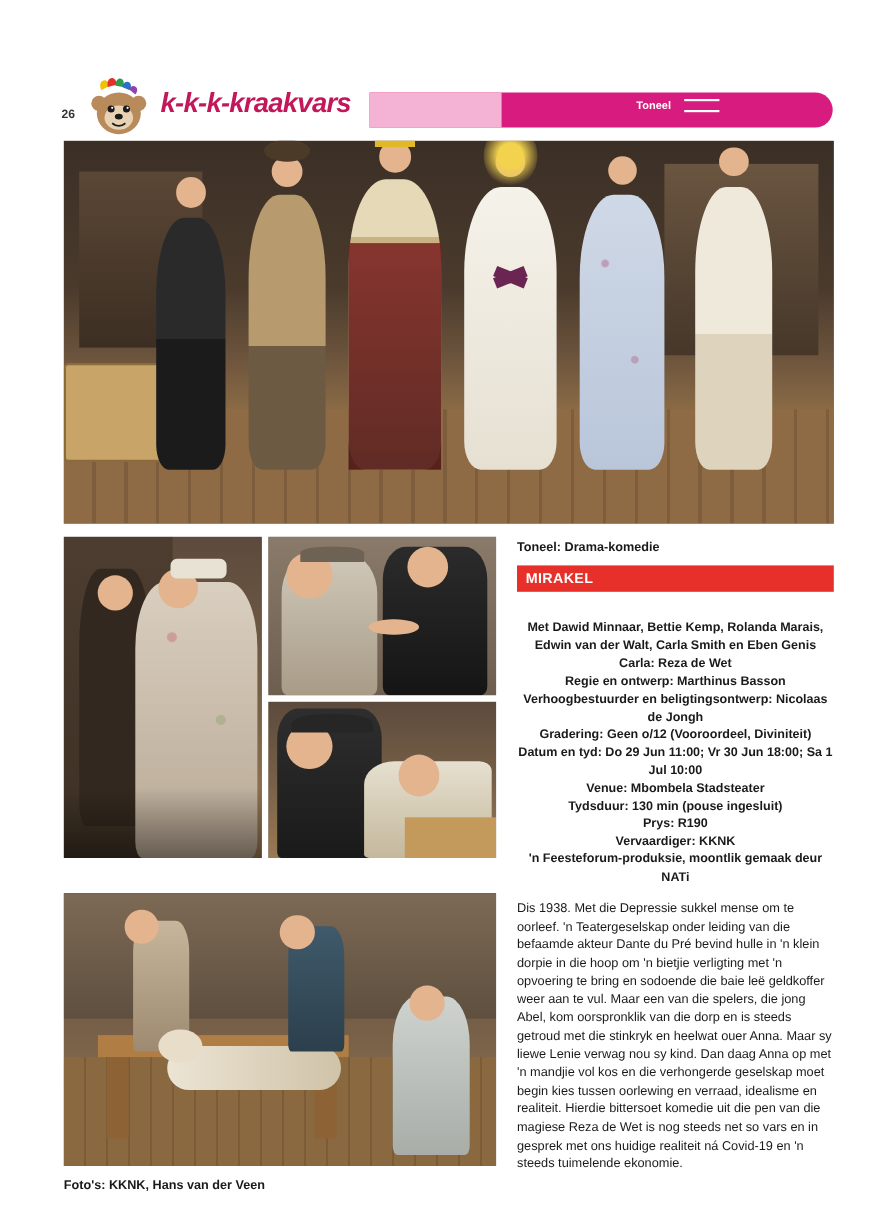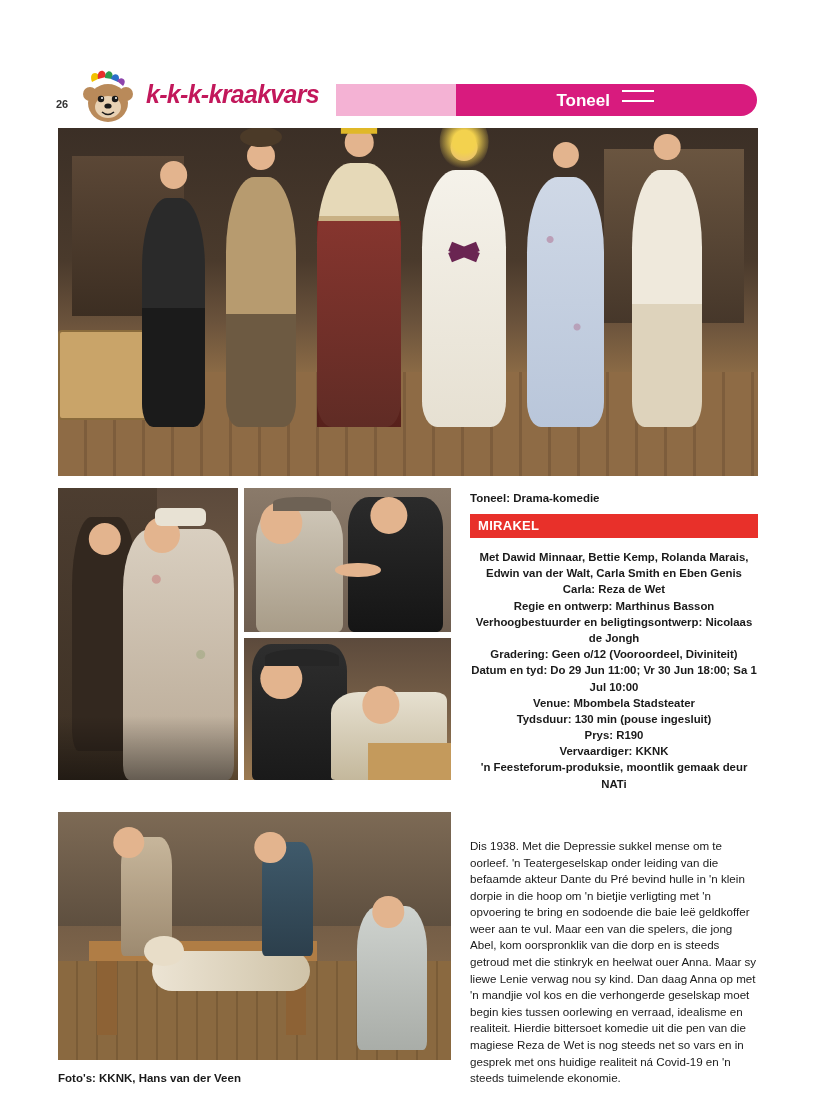--- a/index.html
+++ b/index.html
@@ -58,21 +58,21 @@
   .pink-bar.light {
     left: 336px; top: 8px;
     width: 120px;
     background: #f4b2d4;
     border-radius: 0 0 0 0;
     z-index: 1;
   }
   .bar-title {
     position: absolute;
     right: 66px; top: 15px;
-    font-size: 17px;
+    font-size: 10px;
     font-weight: bold;
     color: #ffffff;
     z-index: 3;
     white-space: nowrap;
   }
   .bar-tail {
     position: absolute;
     right: 22px; top: 14px;
     width: 32px; height: 2px;
     background: #ffffff;
@@ -119,21 +119,21 @@
     font-weight: bold;
     margin: 0 0 10px 0;
   }
   .title-bar {
     background: #e8302a;
     color: #ffffff;
     font-size: 13px;
     font-weight: bold;
     padding: 4px 8px 5px 8px;
     letter-spacing: 0.3px;
-    margin-bottom: 11px;
+    margin-bottom: 25px;
   }
   .credits {
     font-size: 11.4px;
     font-weight: bold;
     line-height: 1.42;
   }
   .credits div { margin: 0; text-align: center; }
 
   .nati-logo {
     position: absolute;
@@ -165,21 +165,20 @@
     margin-top: 1px;
   }
 
   .body-text {
     position: absolute;
     left: 470px; top: 818px;
     width: 290px;
     font-size: 11.6px;
     line-height: 1.43;
     color: #1a1a1a;
-    margin-top: 20px;
   }
 
   
   .stage-bg {
     position: absolute; inset: 0;
     background:
       linear-gradient(180deg, #3b2f26 0%, #4a3a2c 38%, #6b533c 56%, #8a6a45 70%, #a07a4e 100%);
   }
   .stage-floor {
     position: absolute; left: 0; right: 0; bottom: 0; height: 30%;

